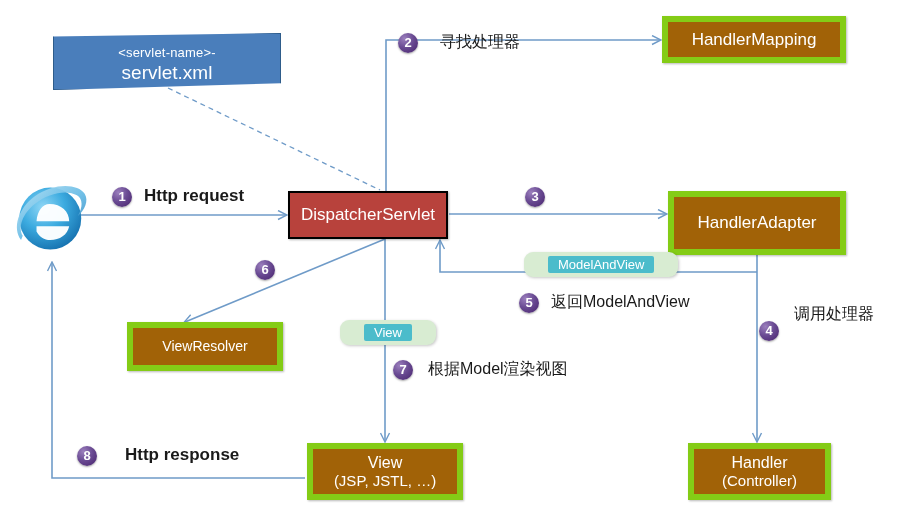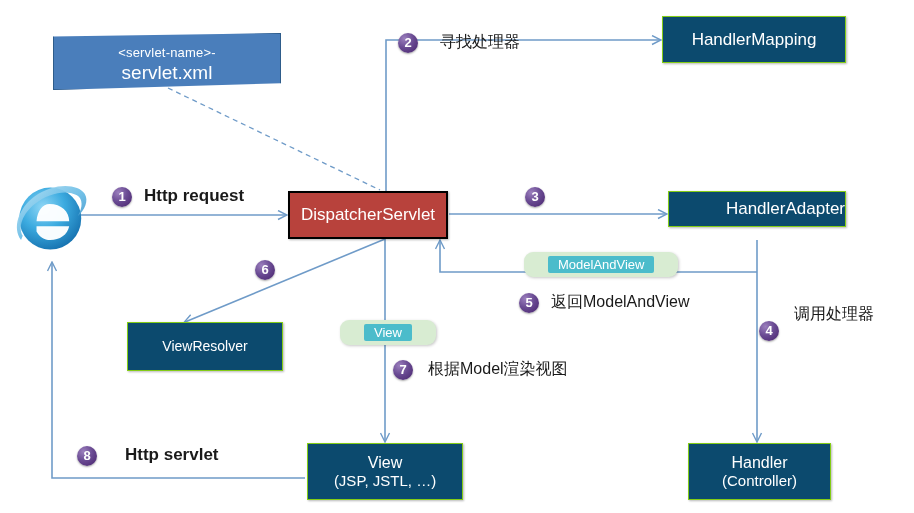--- a/index.html
+++ b/index.html
@@ -3,29 +3,29 @@
 <meta charset="utf-8">
 <style>
   html,body{margin:0;padding:0;background:#ffffff;}
   body{font-family:"Liberation Sans","DejaVu Sans",sans-serif;}
   #stage{position:relative;width:914px;height:513px;overflow:hidden;background:#fff;border-radius:13px;}
   #wires{position:absolute;left:0;top:0;width:914px;height:513px;pointer-events:none;}
 
   .node{position:absolute;box-sizing:border-box;display:flex;flex-direction:column;
         align-items:center;justify-content:center;color:#fff;text-align:center;
         font-family:"Liberation Sans","DejaVu Sans",sans-serif;line-height:1.15;}
-  .blue{background:#0c4a6e;border:1px solid #84cc16;
+  .blue{background:#a16207;border:6px solid #84cc16;
         box-shadow:1px 1px 2px rgba(0,0,0,.28);}
   .red{background:#b8423c;border:2px solid #000000;
        box-shadow:1px 1px 2px rgba(0,0,0,.28);}
 
   
   #n-dispatcher{left:288px;top:191px;width:160px;height:48px;font-size:17px;}
   #n-handlermapping{left:662px;top:16px;width:184px;height:47px;font-size:17px;}
-  #n-handleradapter{left:668px;top:191px;width:178px;height:36px;font-size:17px;align-items:flex-end;}
+  #n-handleradapter{left:668px;top:191px;width:178px;height:64px;font-size:17px;}
   #n-viewresolver{left:127px;top:322px;width:156px;height:49px;font-size:14px;}
   #n-view{left:307px;top:443px;width:156px;height:57px;font-size:16px;}
   #n-handler{left:688px;top:443px;width:143px;height:57px;font-size:16px;}
   #n-view .l2, #n-handler .l2{font-size:15px;}
 
   
   #n-servletxml{left:53px;top:33px;width:228px;height:57px;}
   #n-servletxml .shape{position:absolute;left:0;top:0;width:100%;height:100%;
      background:#4a7ebb;
      clip-path:polygon(0% 6%,100% 0%,100% 88%,0% 100%);
@@ -174,15 +174,15 @@
 
   <div class="step" id="s5">5</div>
   <div class="lbl lbl-cn" id="l5">返回ModelAndView</div>
 
   <div class="step" id="s6">6</div>
 
   <div class="step" id="s7">7</div>
   <div class="lbl lbl-cn" id="l7">根据Model渲染视图</div>
 
   <div class="step" id="s8">8</div>
-  <div class="lbl lbl-en" id="l8">Http servlet</div>
+  <div class="lbl lbl-en" id="l8">Http response</div>
 
 </div>
 
 </body></html>

